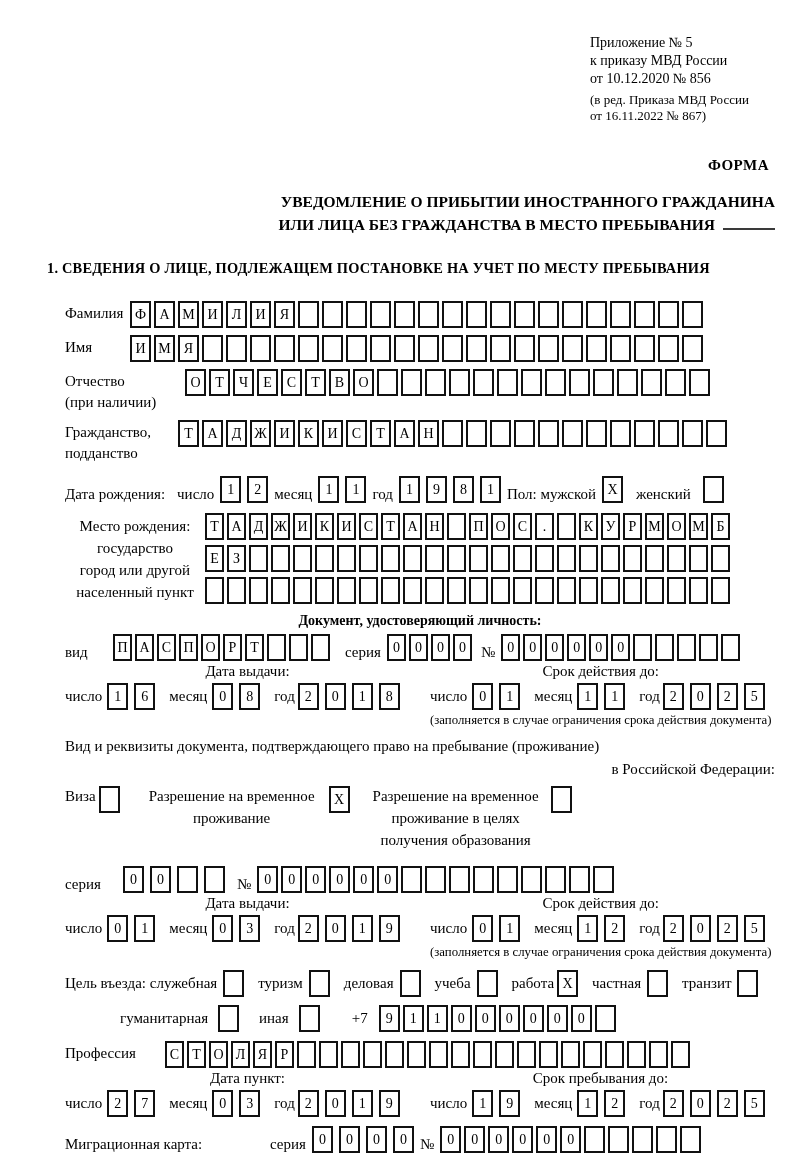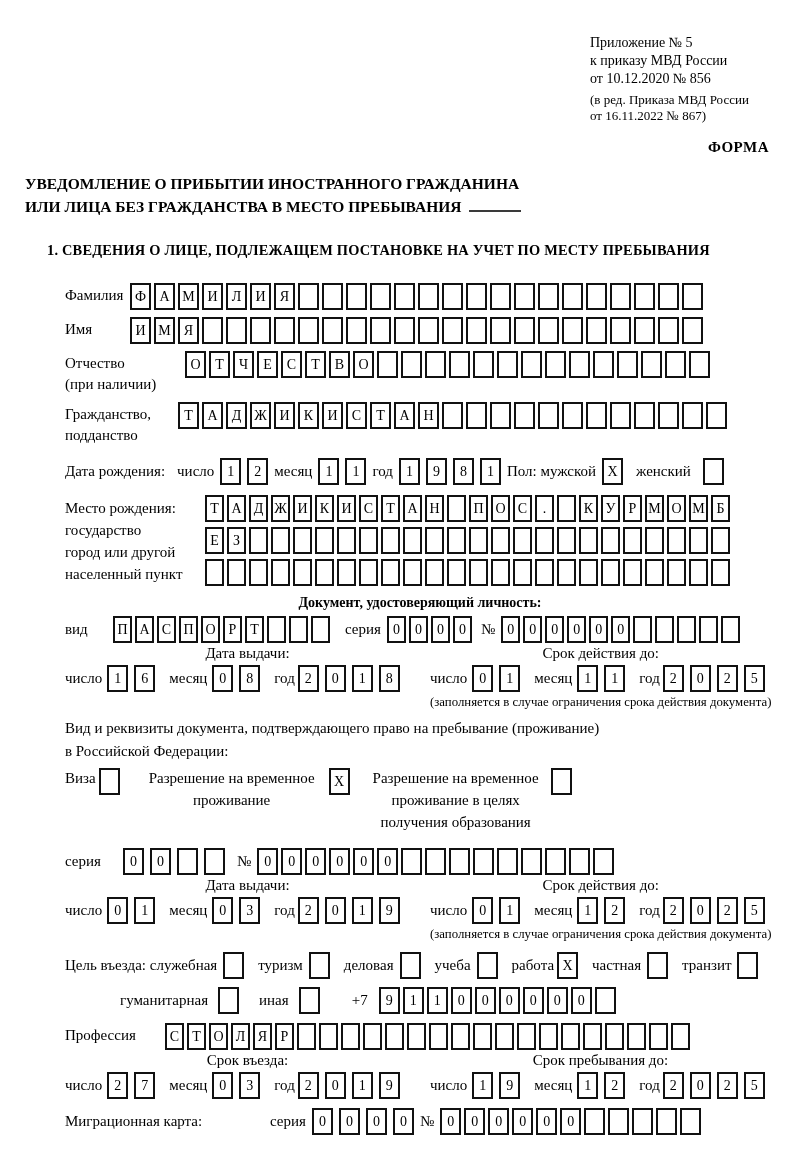--- a/index.html
+++ b/index.html
@@ -1,33 +1,33 @@
 <!DOCTYPE html>
 <html><head>
 <meta charset="utf-8">
 <style>
   html,body{margin:0;padding:0;background:#fff;}
   body{width:800px;height:1163px;font-family:"Liberation Serif",serif;color:#000;overflow:hidden;}
   .page{padding:34px 25px 0 65px;box-sizing:border-box;width:800px;}
   
   .hdr{width:185px;margin-left:auto;margin-right:0;font-size:14px;line-height:1.28;}
   .hdr .sub{font-size:13px;margin-top:4px;}
-  .forma{text-align:right;font-weight:bold;font-size:15px;margin-top:14px;padding-right:6px;letter-spacing:.5px;}
+  .forma{text-align:right;font-weight:bold;font-size:15px;margin-top:32px;padding-right:6px;letter-spacing:.5px;}
   
-  .title{text-align:left;font-weight:bold;font-size:15.5px;line-height:1.5;margin-top:16px;}
+  .title{text-align:right;font-weight:bold;font-size:15.5px;line-height:1.5;margin-top:16px;}
   .blank-line{display:inline-block;width:52px;border-bottom:2px solid #3a3a3a;height:12px;margin-left:8px;}
   .sect{font-weight:bold;font-size:14.4px;margin-top:24px;margin-left:-18px;letter-spacing:.2px;}
   
   .frow{display:flex;align-items:flex-start;margin-top:7px;}
   .flabel{flex:none;font-size:15px;line-height:21px;padding-top:2px;}
   .cells{display:flex;flex-wrap:nowrap;}
   .cell{flex:none;box-sizing:content-box;width:17px;height:23px;border:2px solid #111;margin-right:3px;text-align:center;font-size:14px;line-height:23px;background:#fff;}
   .sm .cell{width:15px;}
   .cellcol .cells{margin-bottom:5px;}
-  .inl{display:flex;align-items:center;}
+  .inl{display:flex;align-items:flex-end;}
   .inl .lbl{font-size:15px;margin:0 6px 0 0;}
   .dcells .cell{margin-right:6px;}
   
   .dates{display:flex;margin-top:2px;}
   .dgroup{display:flex;flex-direction:column;}
   .dhead{text-align:center;font-size:15px;margin-bottom:3px;}
   .dline{display:flex;align-items:center;}
   .dline .lbl{font-size:15px;margin-right:5px;}
   .dline .yr{margin-left:8px;margin-right:3px;}
   .note{font-size:12.8px;margin-top:3px;}
@@ -204,21 +204,21 @@
         <span class="cell">8</span>
         <span class="cell">1</span>
       </span>
     <span class="lbl">Пол: мужской</span>
     <span class="cell cb" style="margin-left:0;">X</span>
     <span class="lbl" style="margin-left:10px;">женский</span>
     <span class="cell cb"></span>
   </div>
 
   <div class="frow" style="margin-top:10px;">
-    <div class="flabel" style="width:140px;line-height:22px;">
+    <div class="flabel" style="width:140px;line-height:22px;text-align:center;">
       <div>Место рождения:</div>
       <div>государство</div>
       <div>город или другой</div>
       <div>населенный пункт</div>
     </div>
     <div class="cellcol">
       <div class="cells sm">
           <span class="cell">Т</span>
           <span class="cell">А</span>
           <span class="cell">Д</span>
@@ -380,21 +380,21 @@
             <span class="cell">0</span>
             <span class="cell">2</span>
             <span class="cell">5</span>
           </span>
       </div>
       <div class="note">(заполняется в случае ограничения срока действия документа)</div>
     </div>
   </div>
 
   <div style="font-size:15px;margin-top:10px;">Вид и реквизиты документа, подтверждающего право на пребывание (проживание)</div>
-  <div style="font-size:15px;margin-top:6px;">в Российской Федерации:</div>
+  <div style="font-size:15px;margin-top:6px;text-align:right;">в Российской Федерации:</div>
 
   <div class="permits">
     <div class="permit-item">
       <span class="permit-label">Виза</span>
       <span class="cell cb" style="margin-left:3px;"></span>
     </div>
     <div class="permit-item" style="margin-left:26px;">
       <span class="permit-label">
         <span>Разрешение на временное</span><br>
         <span>проживание</span>
@@ -568,21 +568,21 @@
         <span class="cell"></span>
         <span class="cell"></span>
         <span class="cell"></span>
         <span class="cell"></span>
         <span class="cell"></span>
       </div>
   </div>
 
   <div class="dates">
     <div class="dgroup" style="width:365px;">
-      <div class="dhead">Срок въезда:</div>
+      <div class="dhead">Дата пункт:</div>
       <div class="dline">
         <span class="lbl">число</span>
         <span class="cells dcells">
             <span class="cell">2</span>
             <span class="cell">7</span>
           </span>
         <span class="lbl" style="margin-left:8px;">месяц</span>
         <span class="cells dcells">
             <span class="cell">0</span>
             <span class="cell">3</span>

